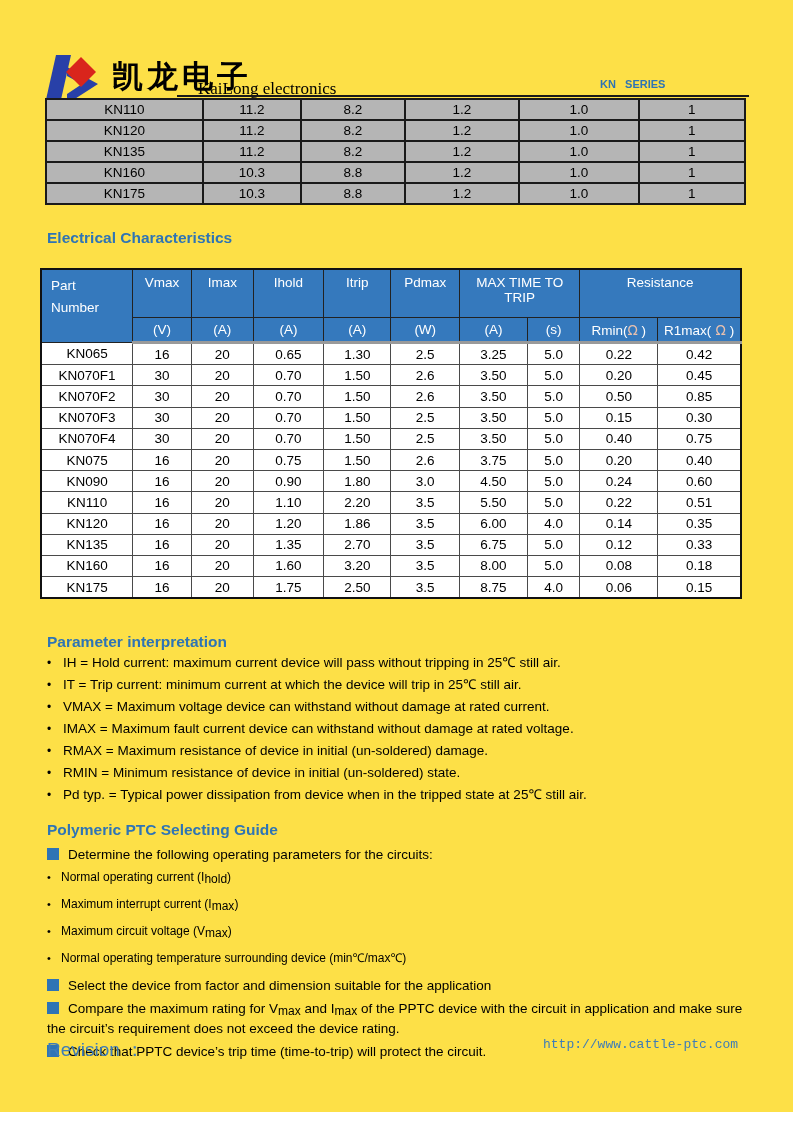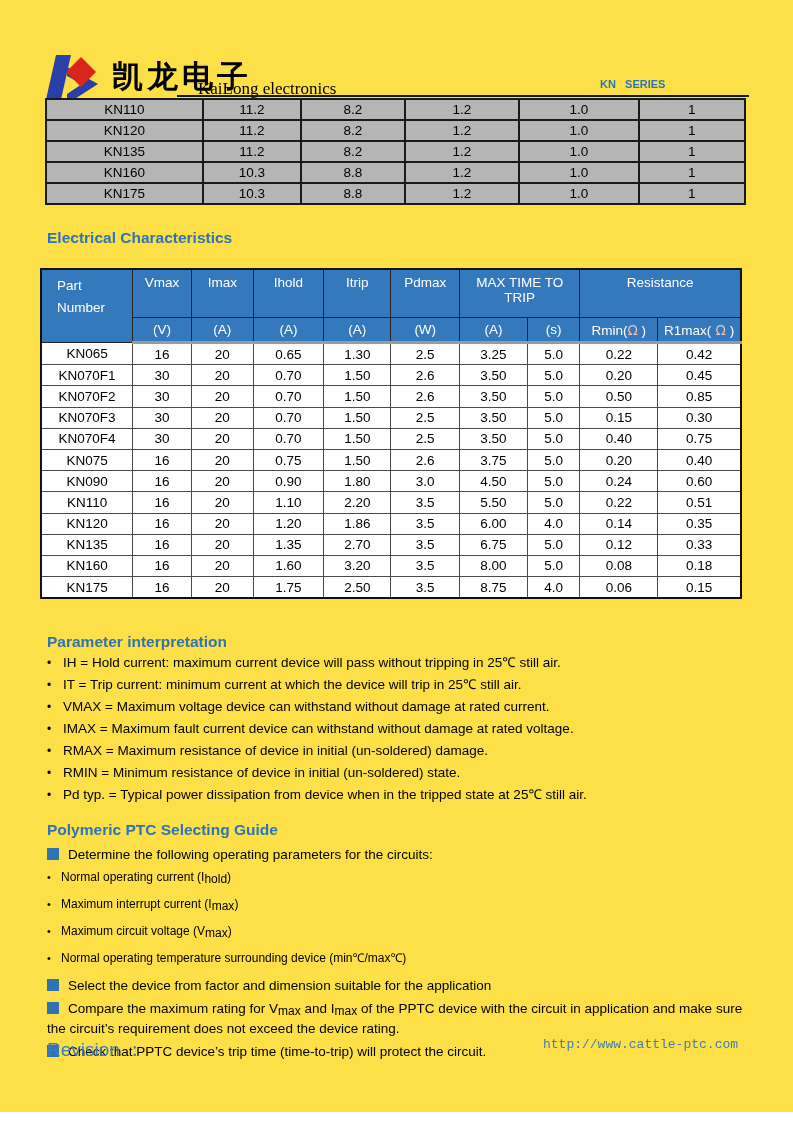--- a/index.html
+++ b/index.html
@@ -23,21 +23,21 @@
   .toptable td{background:#b5b5b5;border:2px solid #1a1a1a;text-align:center;
                height:19px;padding:0;}
 
   .sec-head{position:absolute;font-size:15.5px;font-weight:bold;color:#2e74b5;text-align:center;}
 
   .maintable{position:absolute;left:40px;top:268px;width:702px;
              border:2px solid #111;font-size:13.5px;}
   .maintable th{background:#3579bd;color:#fff;font-weight:normal;
                 border:1px solid #222;padding:0;}
   .maintable .h1{height:42px;vertical-align:top;padding-top:5px;}
-  .maintable .part-h{text-align:left;padding-left:15px;line-height:22px;}
+  .maintable .part-h{text-align:left;padding-left:9px;line-height:22px;}
   .maintable .units td{background:#3579bd;color:#fff;border:1px solid #222;
                        border-bottom:3px solid #9a9a9a;text-align:center;height:23px;padding:0;}
   .maintable tbody td{background:#fff;border:1px solid #4a4a4a;text-align:center;
                       height:20.2px;padding:0;}
   .omega{color:#e8c0ae;font-family:"DejaVu Sans",sans-serif;}
 
   
   .pbullets{position:absolute;left:47px;top:652px;width:710px;}
   .pbullet{font-size:13.5px;line-height:21px;margin-bottom:0;}
   .pbullet .dot{display:inline-block;width:16px;font-size:12px;}

